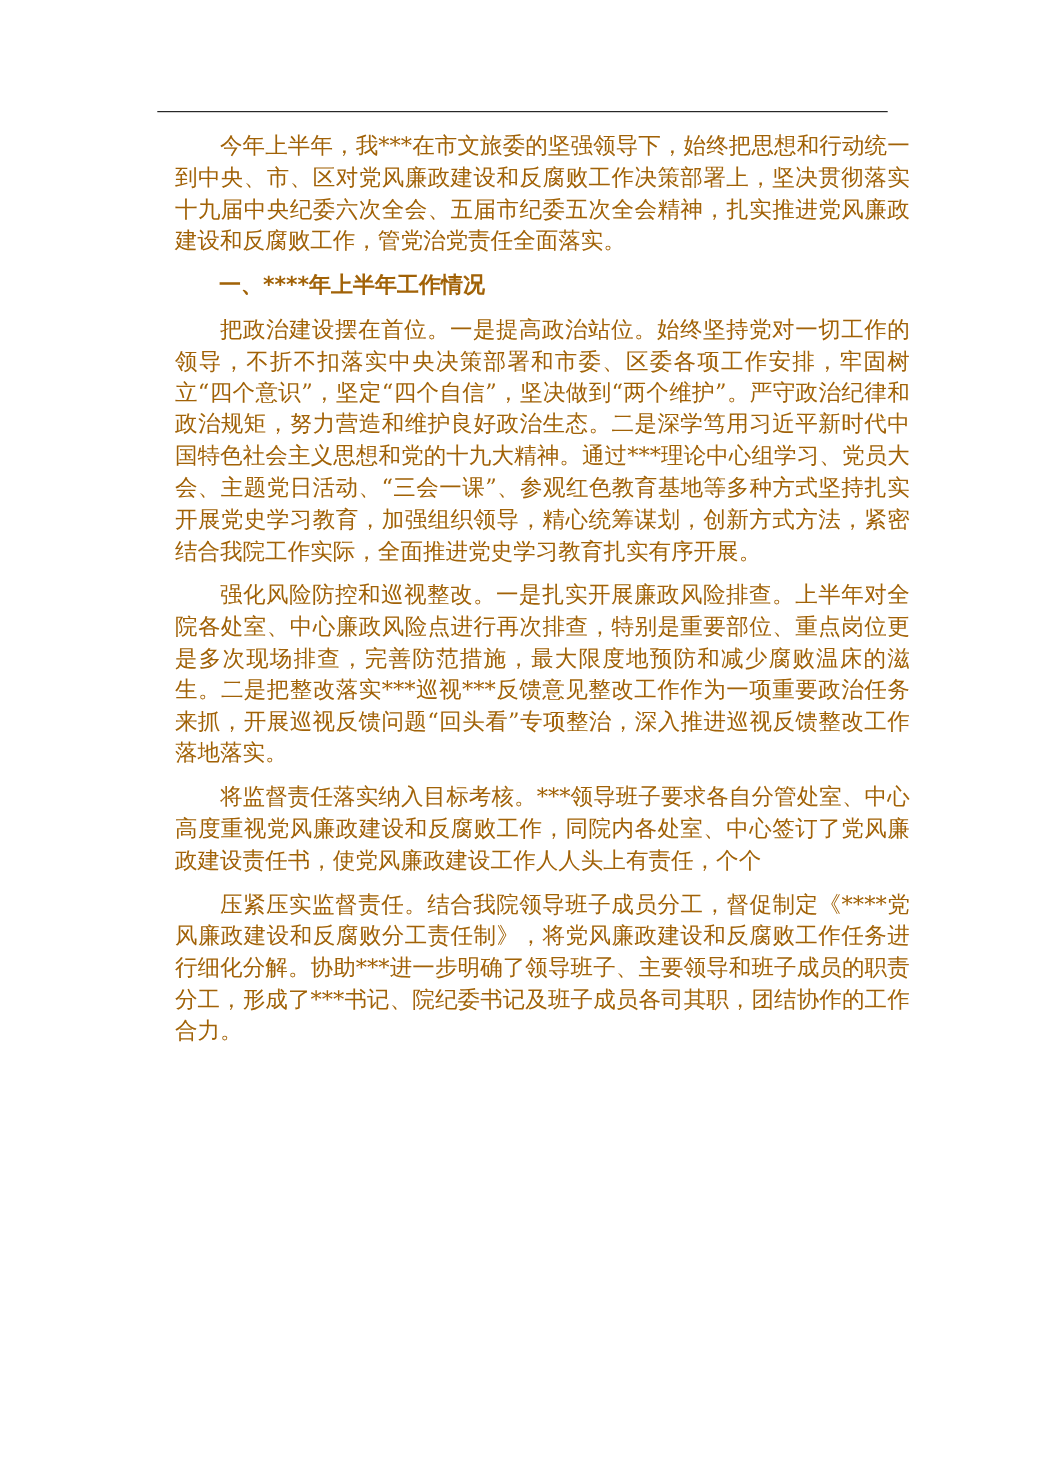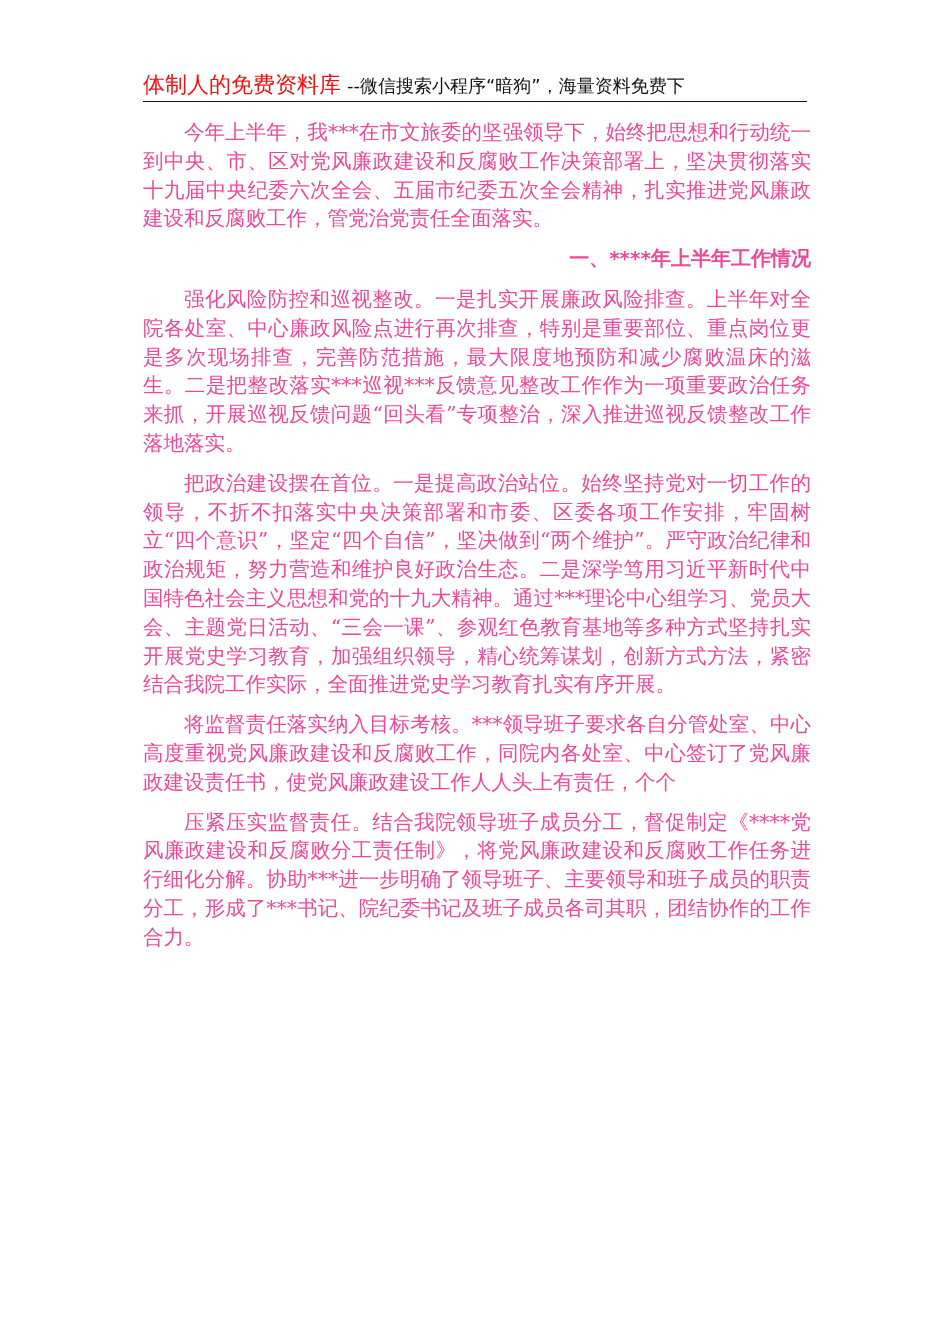--- a/index.html
+++ b/index.html
@@ -8,37 +8,34 @@
   .header {
     position: absolute; left: 143px; top: 70px; width: 664px; height: 30px;
     white-space: nowrap; font-family: "DejaVu Sans", sans-serif;
   }
   .header .brand { color: #ee1111; font-size: 22px; letter-spacing: 0px; }
   .header .tagline { color: #111; font-size: 18px; margin-left: 6px; }
   .header-rule {
     position: absolute; left: 143px; top: 101px; width: 664px; height: 1px; background: #111;
   }
   .body {
-    position: absolute; left: 143px; top: 118px; width: 668px;
-    font-family: "DejaVu Serif", serif; font-size: 20.5px; line-height: 28.8px; color: #ec4899;
+    position: absolute; left: 159px; top: 118px; width: 668px;
+    font-family: "DejaVu Serif", serif; font-size: 20.5px; line-height: 28.8px; color: #a16207;
   }
   .para { text-indent: 2em; margin: 0 0 11px 0; text-align: justify; }
-  .h1 { font-family: "DejaVu Sans", sans-serif; font-weight: bold; font-size: 20px; margin: 10px 0 12px 0; text-indent: 2em; text-align: right; }
+  .h1 { font-family: "DejaVu Sans", sans-serif; font-weight: bold; font-size: 20px; margin: 10px 0 12px 0; text-indent: 2em; }
   .h2 { font-family: "DejaVu Sans", sans-serif; font-weight: bold; font-size: 20px; margin: 0 0 14px 0; text-indent: 1.5em; }
 </style>
 </head>
 <body>
 
 <div class="page">
-  <div class="header">
-    <span class="brand">体制人的免费资料库</span><span class="tagline">--微信搜索小程序“暗狗”，海量资料免费下</span>
-  </div>
   <div class="header-rule"></div>
 
   <div class="body">
     <p class="para">今年上半年，我***在市文旅委的坚强领导下，始终把思想和行动统一到中央、市、区对党风廉政建设和反腐败工作决策部署上，坚决贯彻落实十九届中央纪委六次全会、五届市纪委五次全会精神，扎实推进党风廉政建设和反腐败工作，管党治党责任全面落实。</p>
     <div class="h1">一、****年上半年工作情况</div>
+    <p class="para">把政治建设摆在首位。一是提高政治站位。始终坚持党对一切工作的领导，不折不扣落实中央决策部署和市委、区委各项工作安排，牢固树立“四个意识”，坚定“四个自信”，坚决做到“两个维护”。严守政治纪律和政治规矩，努力营造和维护良好政治生态。二是深学笃用习近平新时代中国特色社会主义思想和党的十九大精神。通过***理论中心组学习、党员大会、主题党日活动、“三会一课”、参观红色教育基地等多种方式坚持扎实开展党史学习教育，加强组织领导，精心统筹谋划，创新方式方法，紧密结合我院工作实际，全面推进党史学习教育扎实有序开展。</p>
     <p class="para">强化风险防控和巡视整改。一是扎实开展廉政风险排查。上半年对全院各处室、中心廉政风险点进行再次排查，特别是重要部位、重点岗位更是多次现场排查，完善防范措施，最大限度地预防和减少腐败温床的滋生。二是把整改落实***巡视***反馈意见整改工作作为一项重要政治任务来抓，开展巡视反馈问题“回头看”专项整治，深入推进巡视反馈整改工作落地落实。</p>
-    <p class="para">把政治建设摆在首位。一是提高政治站位。始终坚持党对一切工作的领导，不折不扣落实中央决策部署和市委、区委各项工作安排，牢固树立“四个意识”，坚定“四个自信”，坚决做到“两个维护”。严守政治纪律和政治规矩，努力营造和维护良好政治生态。二是深学笃用习近平新时代中国特色社会主义思想和党的十九大精神。通过***理论中心组学习、党员大会、主题党日活动、“三会一课”、参观红色教育基地等多种方式坚持扎实开展党史学习教育，加强组织领导，精心统筹谋划，创新方式方法，紧密结合我院工作实际，全面推进党史学习教育扎实有序开展。</p>
     <p class="para">将监督责任落实纳入目标考核。***领导班子要求各自分管处室、中心高度重视党风廉政建设和反腐败工作，同院内各处室、中心签订了党风廉政建设责任书，使党风廉政建设工作人人头上有责任，个个</p>
     <p class="para">压紧压实监督责任。结合我院领导班子成员分工，督促制定《****党风廉政建设和反腐败分工责任制》，将党风廉政建设和反腐败工作任务进行细化分解。协助***进一步明确了领导班子、主要领导和班子成员的职责分工，形成了***书记、院纪委书记及班子成员各司其职，团结协作的工作合力。</p>
   </div>
 </div>
 
 </body></html>

